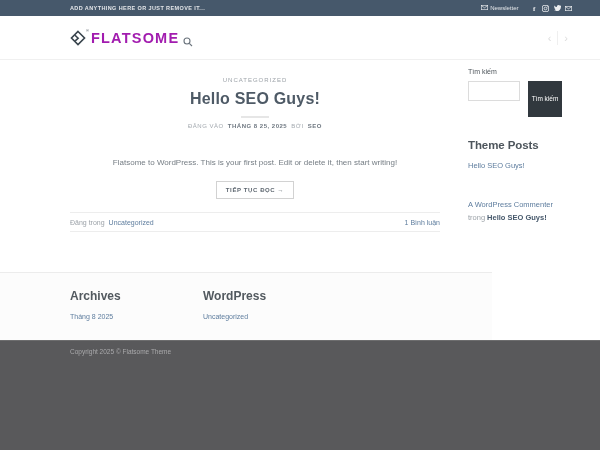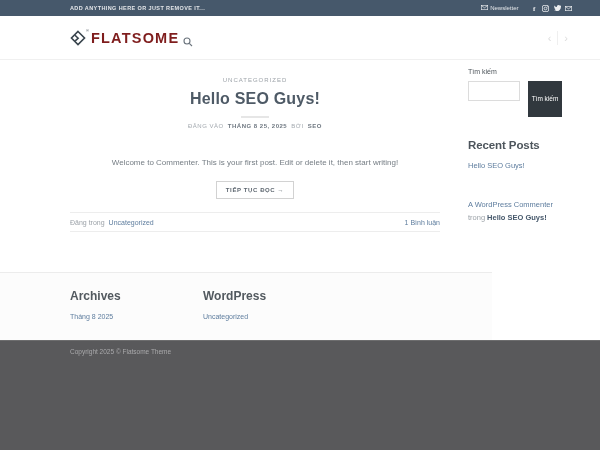--- a/index.html
+++ b/index.html
@@ -36,21 +36,21 @@
   }
   .logo {
     position:absolute; left:70px; top:0; height:44px;
     display:flex; align-items:center; gap:5px; cursor:pointer;
   }
   .logo-mark { position:relative; width:16px; height:16px; }
   .logo-reg {
     position:absolute; top:-2px; right:-3px; font-size:4px; color:#39444d;
   }
   .logo-text {
-    font-size:14.5px; font-weight:800; letter-spacing:1.2px; color:#7f1d1d;
+    font-size:14.5px; font-weight:800; letter-spacing:1.2px; color:#a21caf;
   }
   .hdr-search { position:absolute; left:183px; top:17px; cursor:pointer; }
   .post-nav {
     position:absolute; right:26px; top:0; height:44px;
     display:flex; align-items:center;
   }
   .post-nav .arrow {
     color:#dcdcdc; font-size:11px; line-height:1; padding:0 6px; cursor:pointer;
   }
   .post-nav .sep { width:1px; height:14px; background:#efefef; }
@@ -208,42 +208,42 @@
   <div class="article">
     <span class="post-cat">UNCATEGORIZED</span>
     <h1 class="post-title">Hello SEO Guys!</h1>
     <div class="title-divider"></div>
     <div class="byline">
       <span>ĐĂNG VÀO</span>
       <span class="strong">THÁNG 8 25, 2025</span>
       <span>BỞI</span>
       <span class="strong">SEO</span>
     </div>
-    <p class="excerpt">Welcome to Commenter. This is your first post. Edit or delete it, then start writing!</p>
+    <p class="excerpt">Flatsome to WordPress. This is your first post. Edit or delete it, then start writing!</p>
     <div class="readmore-wrap">
       <button class="readmore">TIẾP TỤC ĐỌC →</button>
     </div>
     <div class="post-meta">
       <div class="left">
         <span>Đăng trong</span>
         <span class="link">Uncategorized</span>
       </div>
       <span class="link">1 Bình luận</span>
     </div>
   </div>
 
   <div class="sidebar">
     <div class="search-label">Tìm kiếm</div>
     <div class="search-row">
       <input class="search-input" type="text" value="" style="">
       <button class="search-btn">Tìm kiếm</button>
     </div>
 
     <div class="w-recent-posts">
-      <div class="widget-title">Recent Posts</div>
+      <div class="widget-title">Theme Posts</div>
       <div class="widget-item">
         <span class="link">Hello SEO Guys!</span>
       </div>
     </div>
 
     <div class="w-recent-comments">
       <div class="comment-line">
         <span class="link">A WordPress Commenter</span>
         <span class="on">trong</span><span class="post-link">Hello SEO Guys!</span>
       </div>

